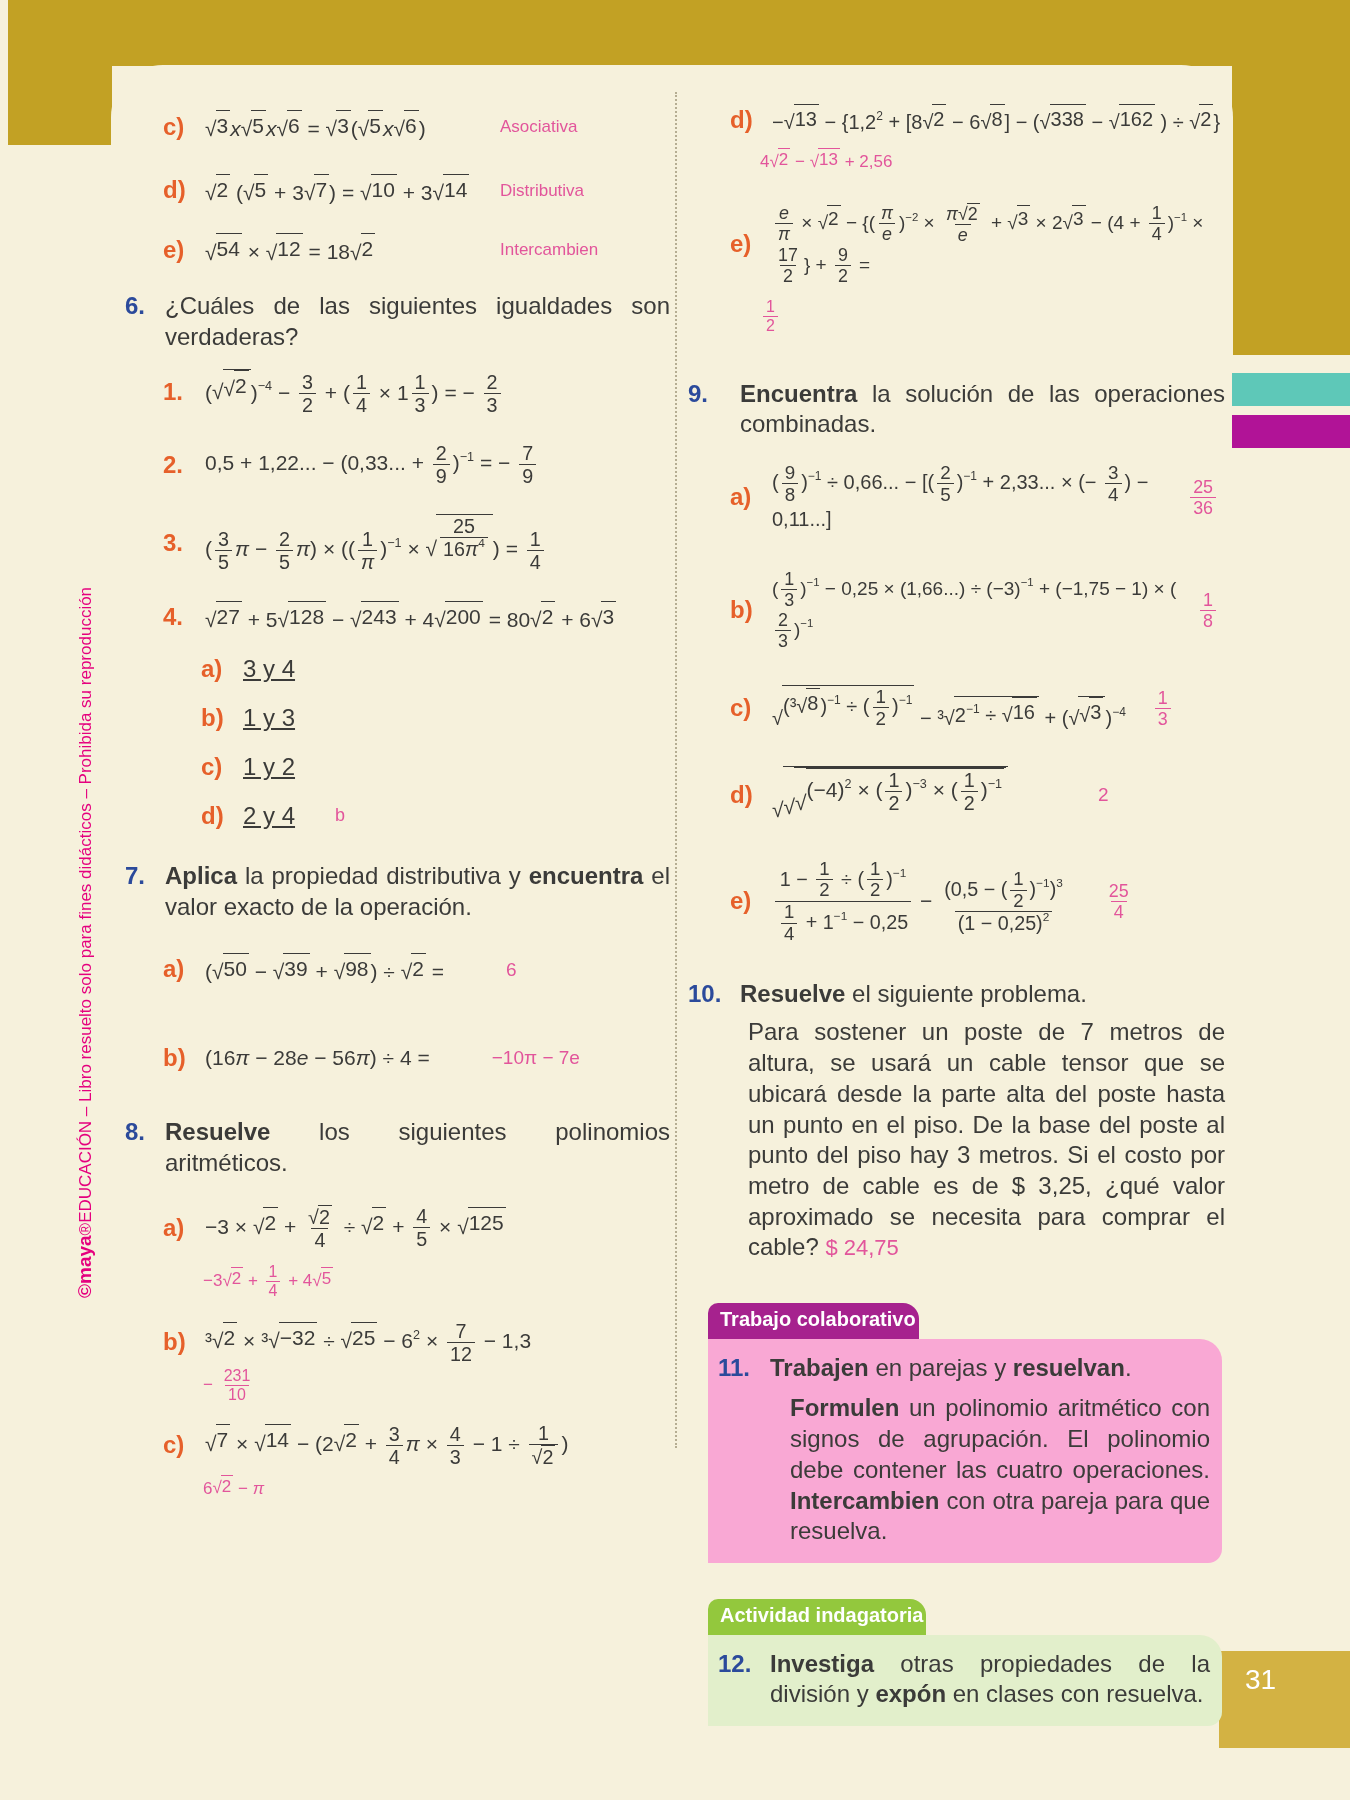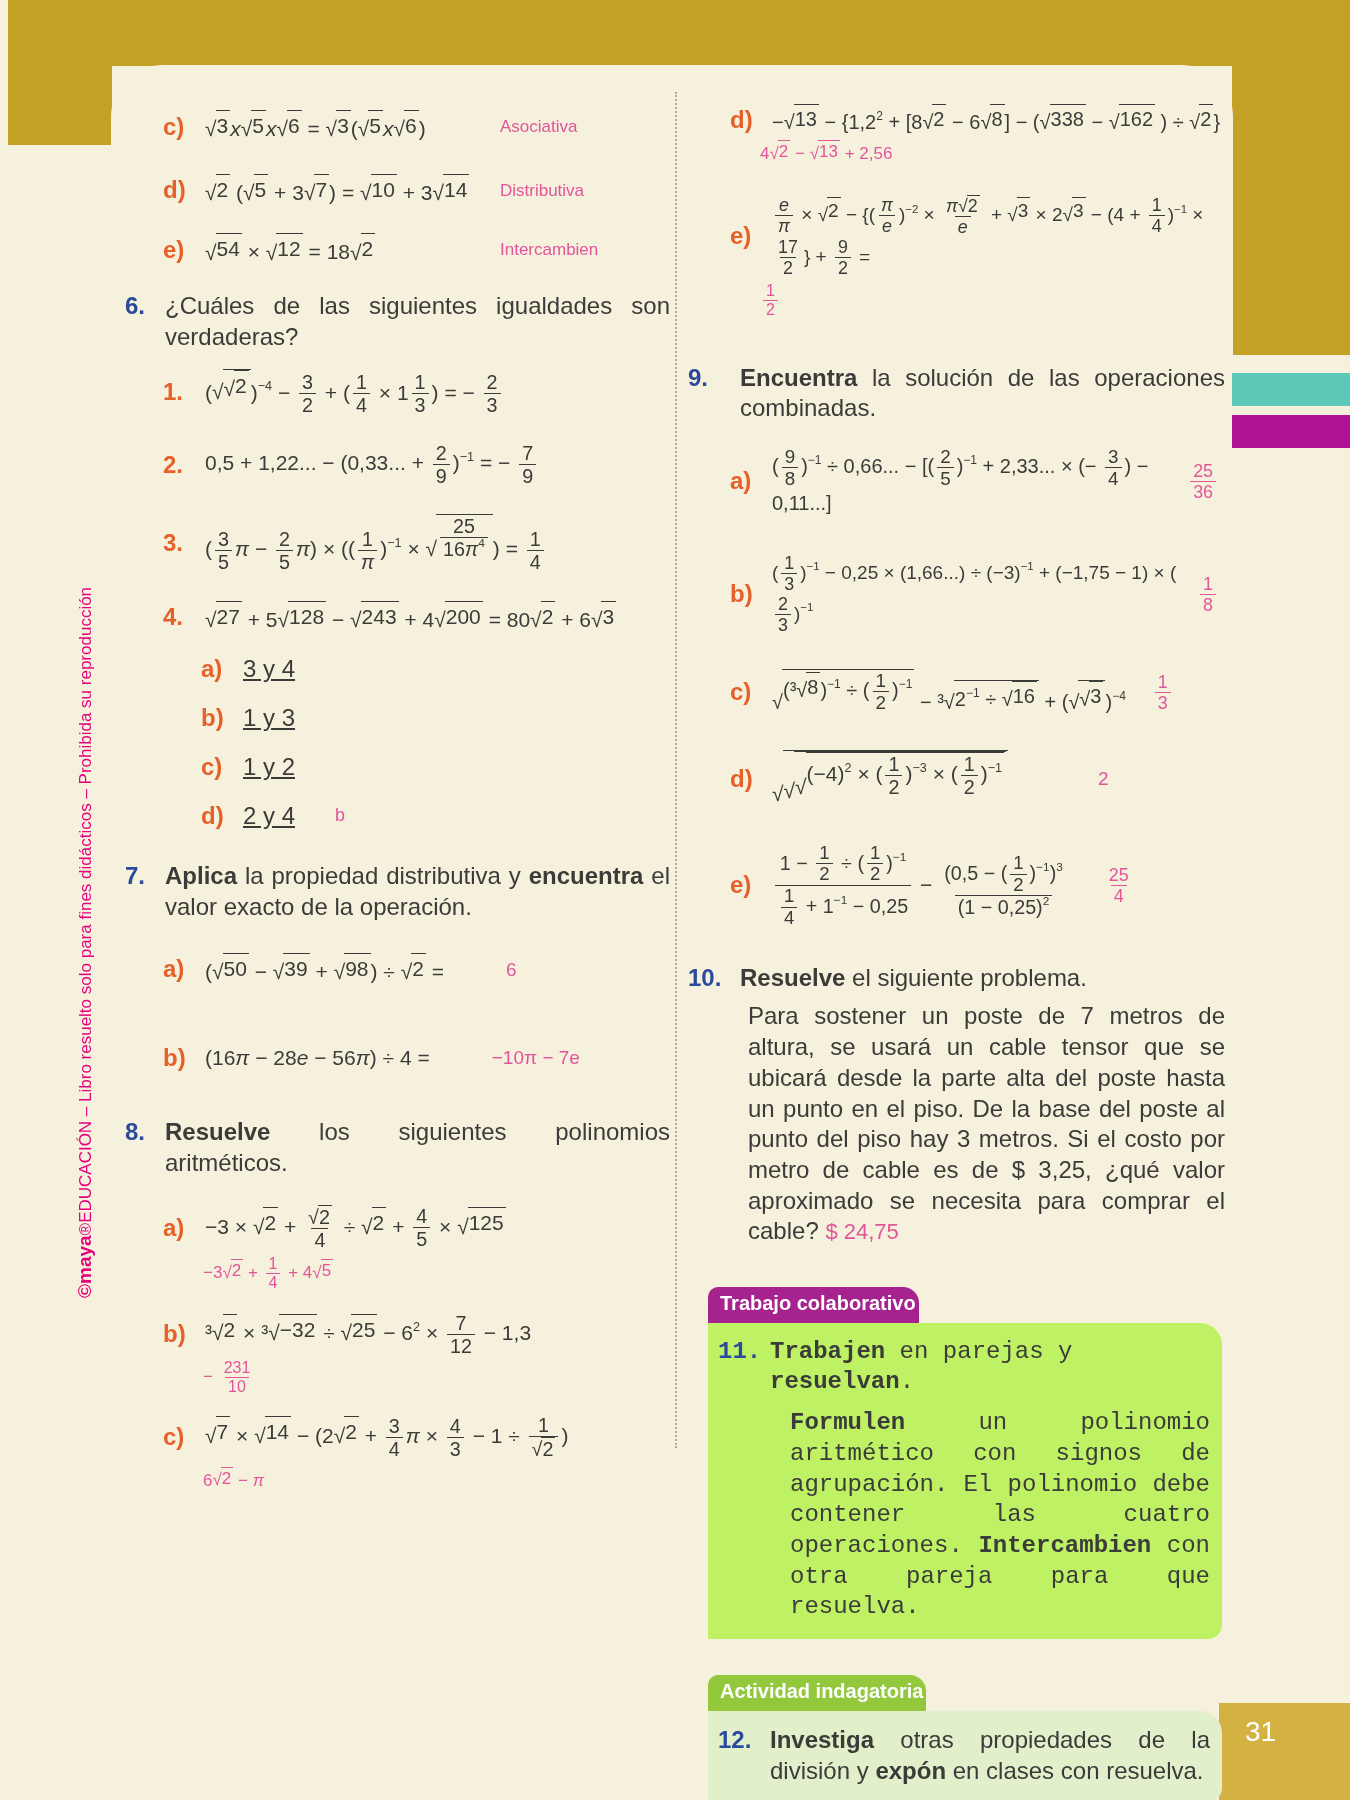--- a/index.html
+++ b/index.html
@@ -8,21 +8,21 @@
   .abs{position:absolute;}
   
   .gold-top{left:8px;top:0;width:1342px;height:66px;background:#C2A124;}
   .gold-left{left:8px;top:0;width:104px;height:145px;background:#C2A124;}
   .gold-right{left:1232px;top:0;width:118px;height:355px;background:#C2A124;}
   .corner{left:111px;top:65px;width:1122px;height:340px;background:#F6F1DC;border-radius:52px 52px 0 0;}
   .bar{left:1232px;width:118px;height:33px;}
   .bar.teal{top:373px;background:#5EC8B8;}
   .bar.mag{top:415px;background:#B11397;}
   .divider{left:675px;top:92px;width:0;height:1356px;border-left:2px dotted #B5AD92;}
-  .pagenum{left:1219px;top:1703px;width:131px;height:97px;background:#D3B243;color:#fff;
+  .pagenum{left:1219px;top:1651px;width:131px;height:97px;background:#D3B243;color:#fff;
            font-size:28px;padding-top:13px;padding-left:26px;box-sizing:border-box;}
   .sidebar{left:74px;top:1298px;transform:rotate(-90deg);transform-origin:0 0;
            white-space:nowrap;color:#E5007E;font-size:17px;}
   .sidebar .b{font-weight:bold;font-size:19px;}
   
   .col{position:absolute;font-size:24px;line-height:1.28;}
   .col-l{left:125px;top:96px;width:545px;}
   .col-r{left:688px;top:96px;width:537px;}
   .ex{display:flex;gap:6px;align-items:flex-start;}
   .ex .n{flex:0 0 34px;color:#2B4A9B;font-weight:bold;}
@@ -58,31 +58,31 @@
   .ml20{margin-left:20px;}
   .ml84{margin-left:84px;}
   .ml28{margin-left:28px;}
   
   .pill{display:inline-block;margin-left:20px;padding:4px 3px 6px 12px;border-radius:10px 16px 0 0;
         color:#fff;font-weight:bold;font-size:20px;}
   .pill.purple{background:#A6228E;}
   .pill.green{background:#93C83D;}
   .sbox{margin-left:20px;width:514px;box-sizing:border-box;padding:10px 12px 16px 10px;
         border-radius:0 22px 14px 0;}
-  .sbox.purple{background:#bef264;font-family:Liberation Mono, monospace;}
+  .sbox.purple{background:#f9a8d4;}
   .sbox.green{background:#E2EFCB;}
   .sbox .ex{margin-top:4px;}
   .sbox .bodyrow{margin-top:10px;margin-left:72px;}
   
   .mt8{margin-top:8px;} .mt14{margin-top:14px;}
   .mt16{margin-top:16px;} .mt18{margin-top:18px;} .mt20{margin-top:20px;}
   .mt22{margin-top:22px;} .mt24{margin-top:24px;} .mt26{margin-top:26px;}
   .mt28{margin-top:28px;} .mt30{margin-top:30px;} .mt34{margin-top:34px;}
   .mt36{margin-top:36px;} .mt40{margin-top:40px;} .mt44{margin-top:44px;} .mt56{margin-top:56px;}
-  .mt4{margin-top:4px;} .mt2{margin-top:2px;} .mt6{margin-top:6px;}
+  .mt4{margin-top:12px;} .mt2{margin-top:2px;} .mt6{margin-top:6px;}
 </style>
 </head>
 <body>
 
 <div class="abs gold-top"></div>
 <div class="abs gold-left"></div>
 <div class="abs gold-right"></div>
 <div class="abs corner"></div>
 <div class="abs bar teal"></div>
 <div class="abs bar mag"></div>

